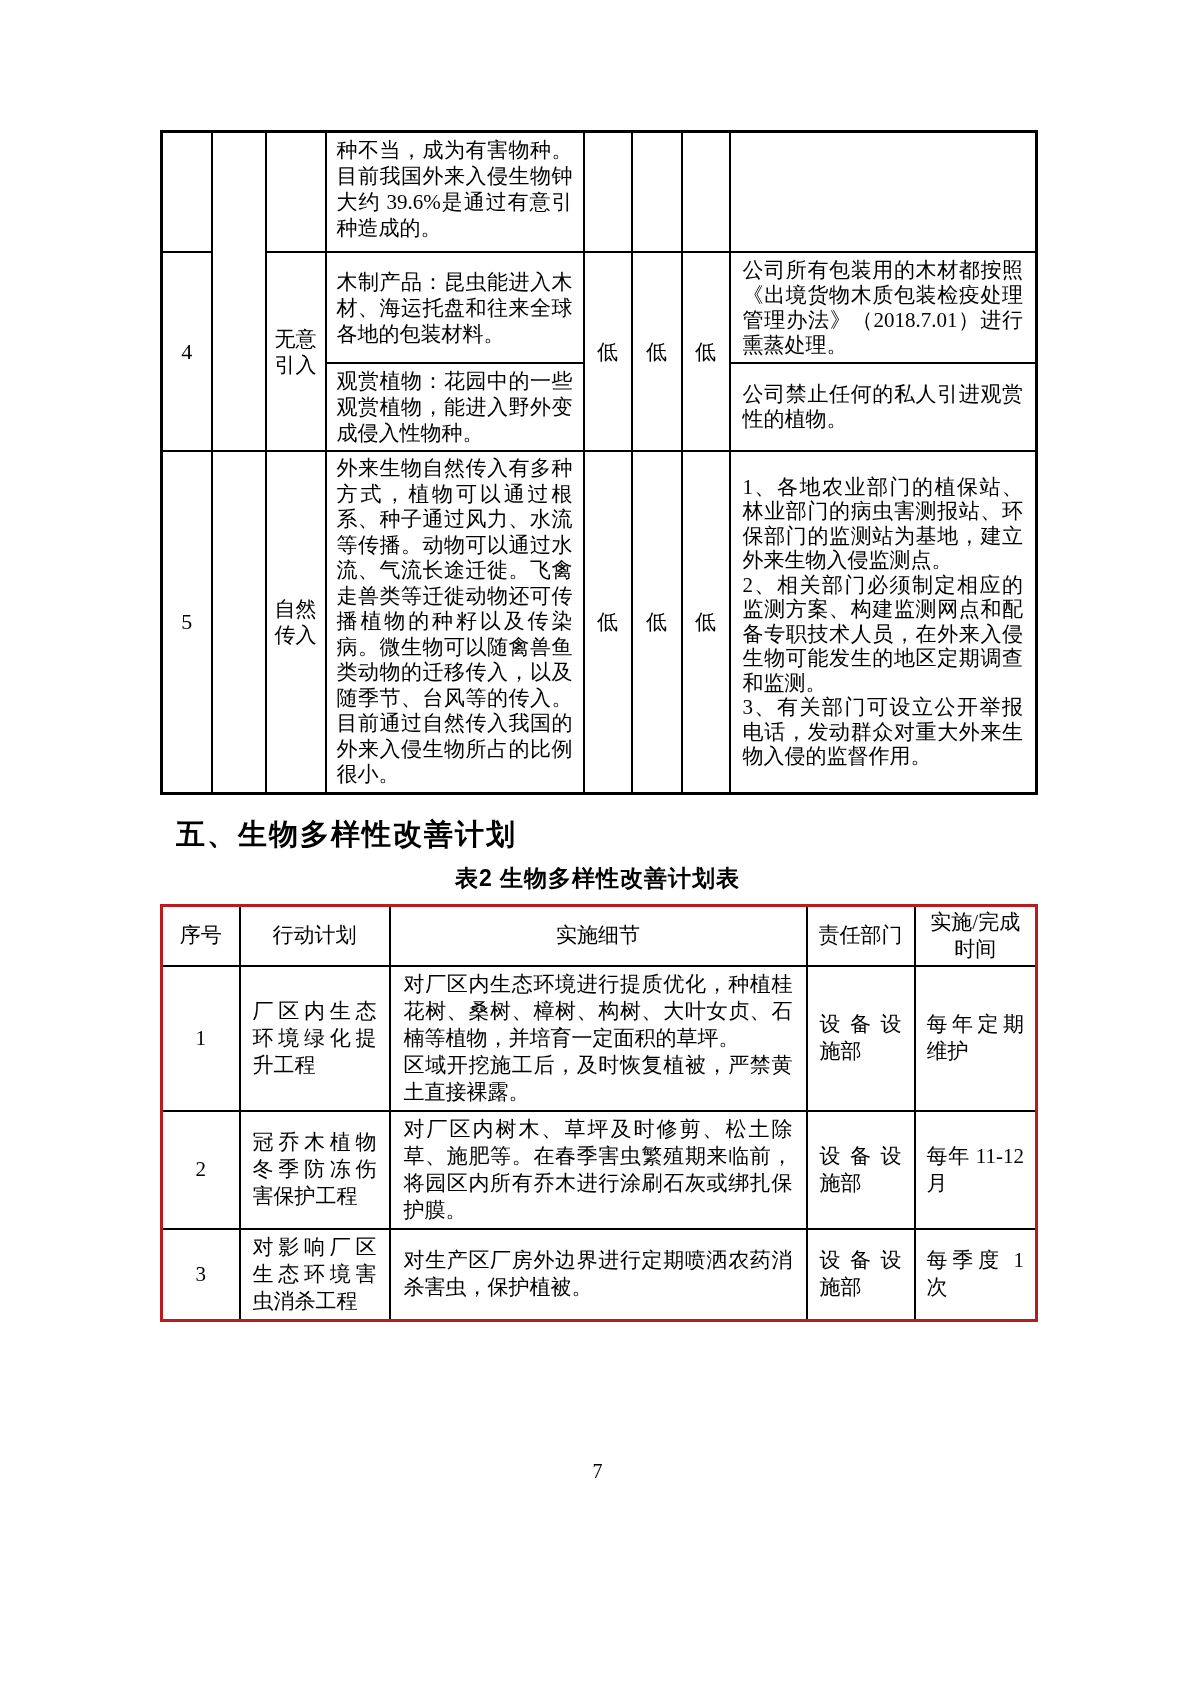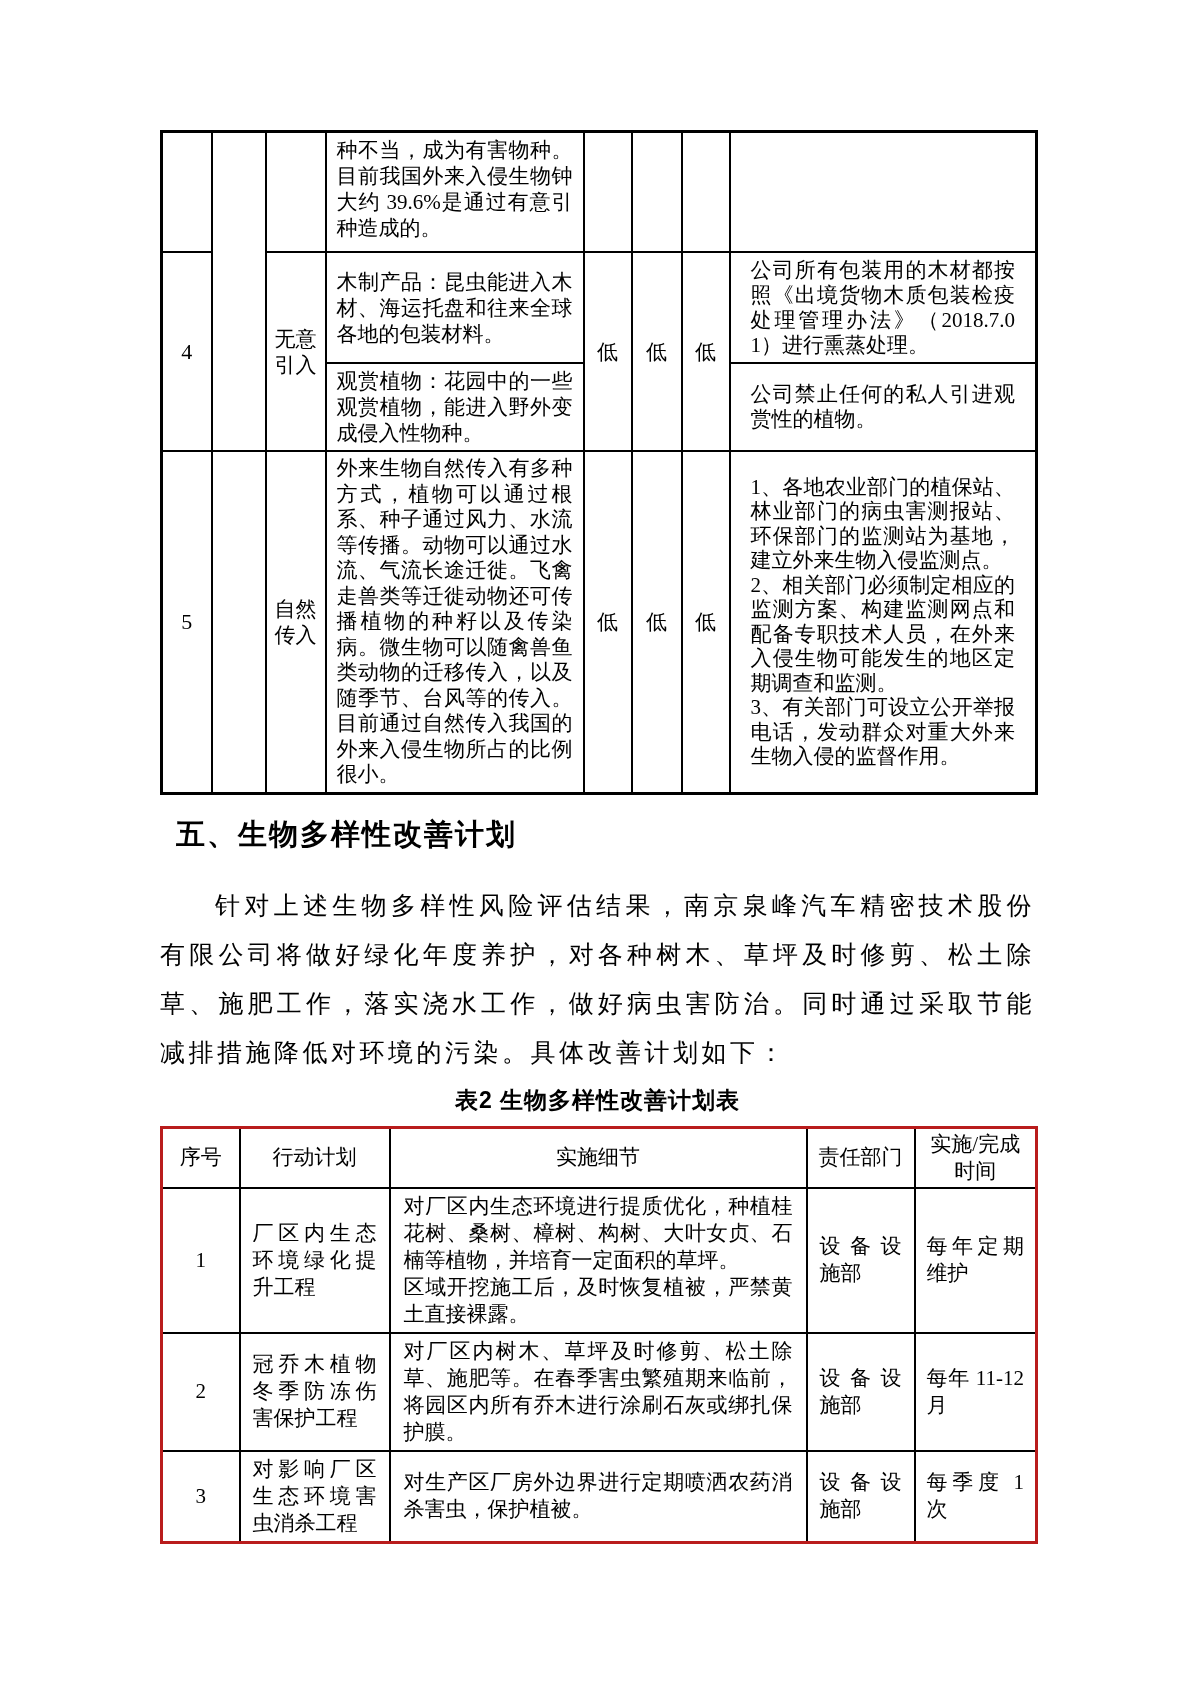--- a/index.html
+++ b/index.html
@@ -17,21 +17,21 @@
   td{border:2px solid #000;vertical-align:middle;padding:2px 6px;word-break:break-all;}
   .t1{border:3px solid #000;}
   .t2{border:3px solid #b91c1c;}
 
   
   .t1 td{font-size:21px;line-height:26px;}
   .t1 .c-num{text-align:center;font-size:22px;padding:0;}
   .t1 .c-cat{text-align:center;padding:2px 4px;border-radius:10px;}
   .t1 .c-text{text-align:justify;padding:4px 10px;}
   .t1 .c-rate{text-align:center;padding:0;}
-  .t1 .c-measure{text-align:justify;padding:4px 20px;line-height:25px;}
+  .t1 .c-measure{text-align:justify;padding:4px 12px;line-height:25px;}
   .vtop{vertical-align:top;}
   .pre{white-space:pre-line;}
   .row-cont td{height:110px;}
   .row-4a .c-text,.row-4a .c-measure{height:101px;border-radius:21px;}
   .row-4b .c-text,.row-4b .c-measure{height:74px;}
   .row-5 .c-text{height:290px;line-height:25.5px;}
   .row-5 .c-measure{line-height:24.5px;}
 
   
   .heading{
@@ -118,21 +118,20 @@
           <td class="c-rate">低</td>
           <td class="c-rate">低</td>
           <td class="c-measure pre">1、各地农业部门的植保站、林业部门的病虫害测报站、环保部门的监测站为基地，建立外来生物入侵监测点。
 2、相关部门必须制定相应的监测方案、构建监测网点和配备专职技术人员，在外来入侵生物可能发生的地区定期调查和监测。
 3、有关部门可设立公开举报电话，发动群众对重大外来生物入侵的监督作用。</td>
         </tr>
       </tbody>
     </table>
 
     <div class="heading">五、生物多样性改善计划</div>
-    <p class="para">针对上述生物多样性风险评估结果，南京泉峰汽车精密技术股份有限公司将做好绿化年度养护，对各种树木、草坪及时修剪、松土除草、施肥工作，落实浇水工作，做好病虫害防治。同时通过采取节能减排措施降低对环境的污染。具体改善计划如下：</p>
 
     <div class="t2-title">表2 生物多样性改善计划表</div>
 
     <table class="t2">
       <colgroup>
         <col style="width:78px">
           <col style="width:150px">
           <col style="width:417px">
         <col style="width:108px">
           <col style="width:122px">

